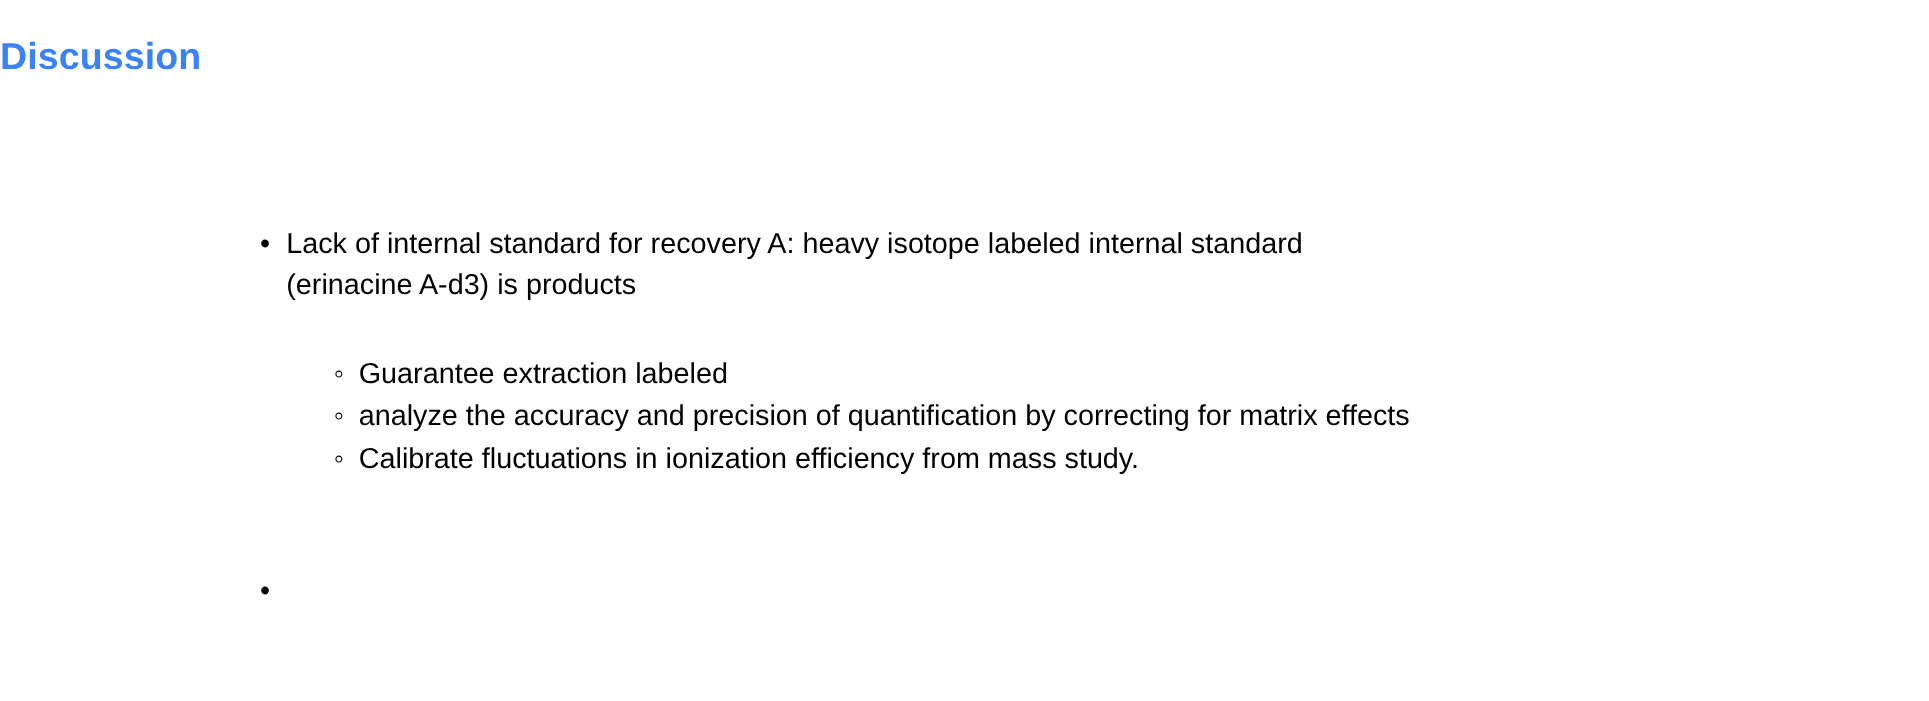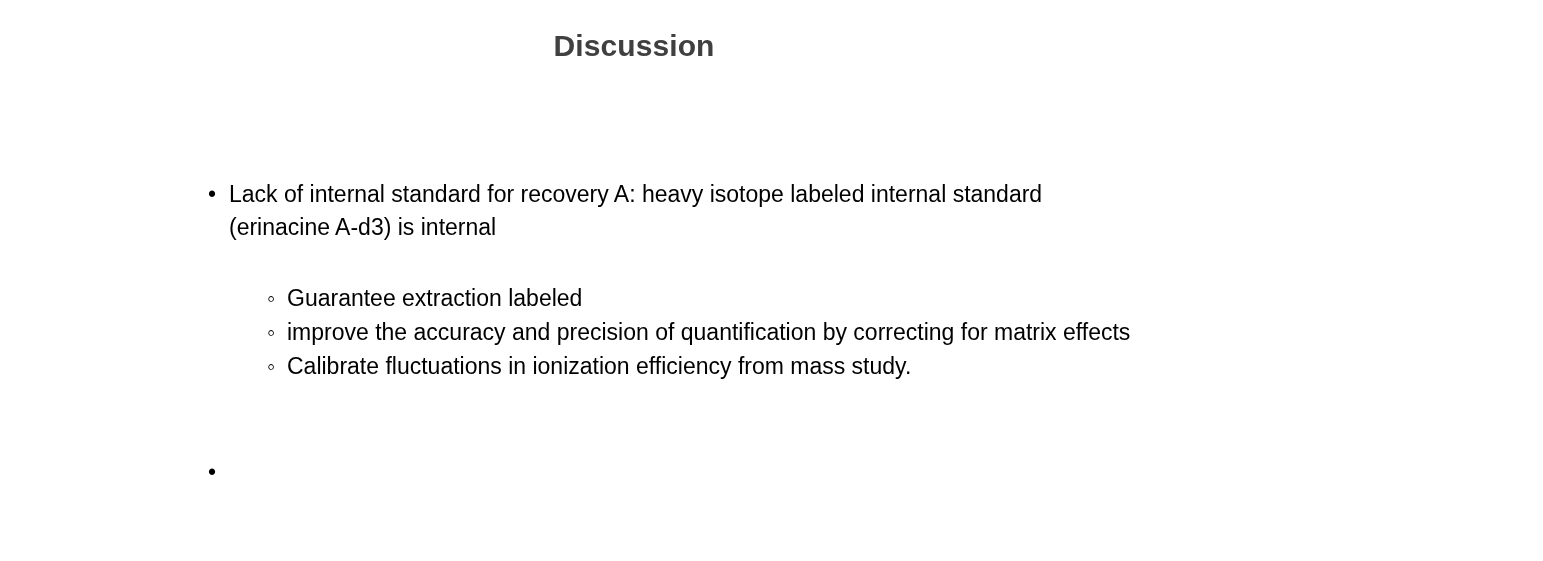--- a/index.html
+++ b/index.html
@@ -19,25 +19,24 @@
     color: #000000;
     -webkit-font-smoothing: antialiased;
   }
 
   
   .slide-title {
     position: absolute;
     left: 0;
     top: 27px;
     width: 1268px;
-    text-align: center;
     font-size: 30px;
     font-weight: bold;
     line-height: 38px;
-    color: #404040;
+    color: #3b82f6;
     letter-spacing: 0.1px;
     white-space: nowrap;
   }
 
   
   .body-block {
     position: absolute;
     left: 205px;
     top: 178px;
     width: 1200px;
@@ -99,35 +98,35 @@
 
 <div class="slide">
 
   <div class="slide-title">Discussion</div>
 
   <div class="body-block">
 
     <div class="l1-item">
       <span class="marker">•</span>
       <span class="l1-text">Lack of internal standard for recovery A: heavy isotope labeled internal standard</span>
-      <span class="l1-text">(erinacine A-d3) is internal</span>
+      <span class="l1-text">(erinacine A-d3) is products</span>
     </div>
 
     <div class="gap-after-first"></div>
 
     <div class="l2-list">
 
       <div class="l2-item">
         <span class="marker">◦</span>
         <span>Guarantee extraction labeled</span>
       </div>
 
       <div class="l2-item">
         <span class="marker">◦</span>
-        <span>improve the accuracy and precision of quantification by correcting for matrix effects</span>
+        <span>analyze the accuracy and precision of quantification by correcting for matrix effects</span>
       </div>
 
       <div class="l2-item">
         <span class="marker">◦</span>
         <span>Calibrate fluctuations in ionization efficiency from mass study.</span>
       </div>
 
     </div>
 
     <div class="gap-after-subs"></div>

